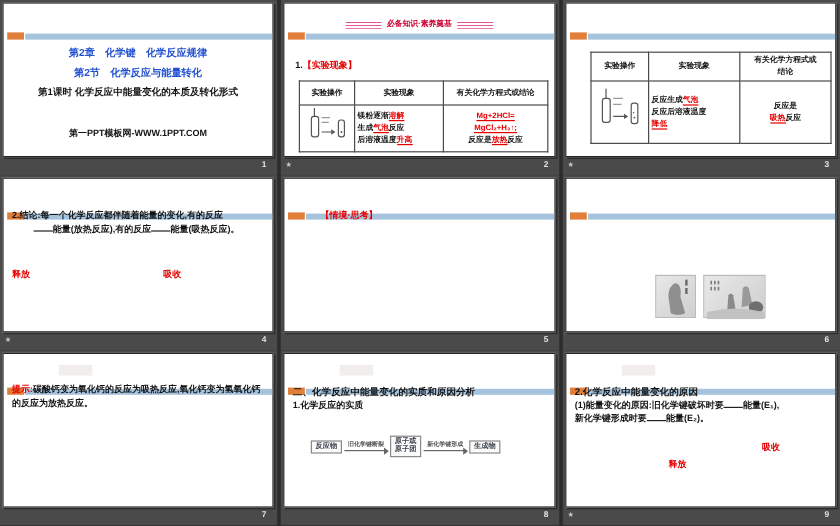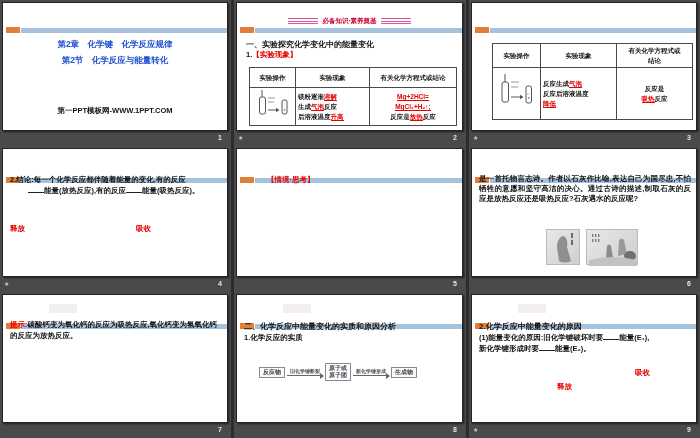--- a/index.html
+++ b/index.html
@@ -63,37 +63,37 @@
 <body>
 
 <div class="grid">
 
   <div class="cell">
     <div class="slide">
       <div class="obar top1"></div>
       <div class="hbar top1b"></div>
       <div class="t blue ctr" style="top:36px; font-size:8.5px;">第2章　化学键　化学反应规律</div>
       <div class="t blue ctr" style="top:52px; font-size:8.5px;">第2节　化学反应与能量转化</div>
+      <div class="t ctr" style="top:68px; font-size:8px;">第1课时 化学反应中能量变化的本质及转化形式</div>
       <div class="t ctr" style="top:103px; font-size:7.5px;">第一PPT模板网-WWW.1PPT.COM</div>
     </div>
     <div class="strip">
       <span class="num">1</span>
     </div>
   </div>
 
   <div class="cell">
     <div class="slide">
       <div class="badge">
         <span class="bstripe"></span>
         <span class="btxt">必备知识·素养奠基</span>
         <span class="bstripe"></span>
       </div>
       <div class="obar top1"></div>
       <div class="hbar top1b"></div>
-      <div class="t" style="top:36px; left:9px; font-size:8px;">一、实验探究化学变化中的能量变化</div>
       <div class="t" style="top:47px; left:9px; font-size:7.5px;">
         <span>1.</span><span class="red">【实验现象】</span>
       </div>
       <table class="tbl t2">
         <tbody>
             <tr class="hd">
           <td style="width:46px;">实验操作</td>
           <td style="width:74px;">实验现象</td>
           <td style="width:87px;">有关化学方程式或结论</td>
         </tr>
@@ -202,21 +202,20 @@
     </div>
     <div class="strip">
       <span class="num">5</span>
     </div>
   </div>
 
   <div class="cell">
     <div class="slide">
       <div class="obar top2"></div>
       <div class="hbar top2b"></div>
-      <div class="t" style="top:25px; left:7px; right:5px; font-size:7.5px; line-height:10px; text-align:justify;">是一首托物言志诗。作者以石灰作比喻,表达自己为国尽忠,不怕牺牲的意愿和坚守高洁的决心。通过古诗的描述,制取石灰的反应是放热反应还是吸热反应?石灰遇水的反应呢?</div>
       <div class="img" style="left:74px; width:34px; height:36px;">
         <svg width="34" height="36" viewBox="0 0 34 36">
           <path d="M13 8 q3 -4 6 0 q2 4 1 9 l4 14 q-6 3 -12 0 l-2 -14 q0 -6 3 -9z" fill="#8f8f8f"></path>
           <rect x="24" y="3" width="2" height="5" fill="#6a6a6a"></rect>
           <rect x="24" y="10" width="2" height="5" fill="#6a6a6a"></rect>
         </svg>
       </div>
       <div class="img" style="left:114px; width:52px; height:36px;">
         <svg width="52" height="36" viewBox="0 0 52 36">
           <g fill="#7d7d7d">

